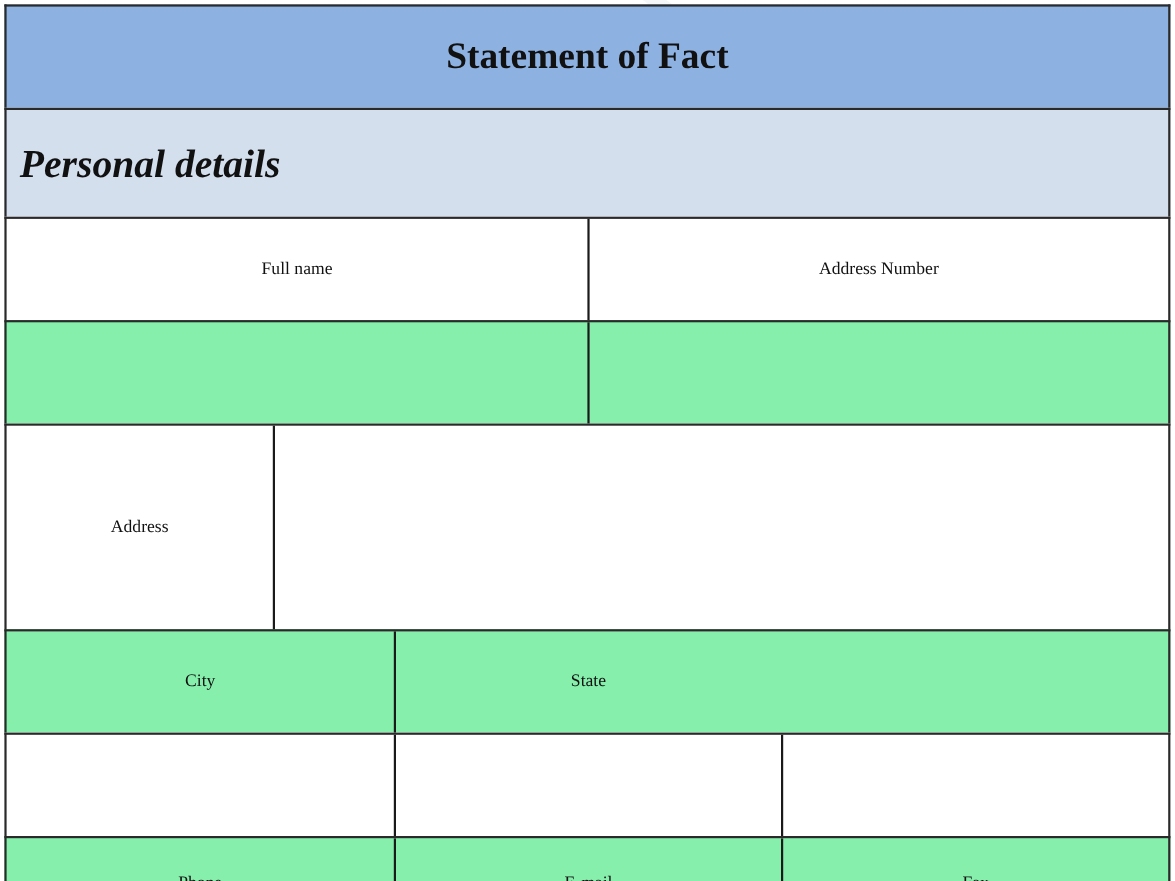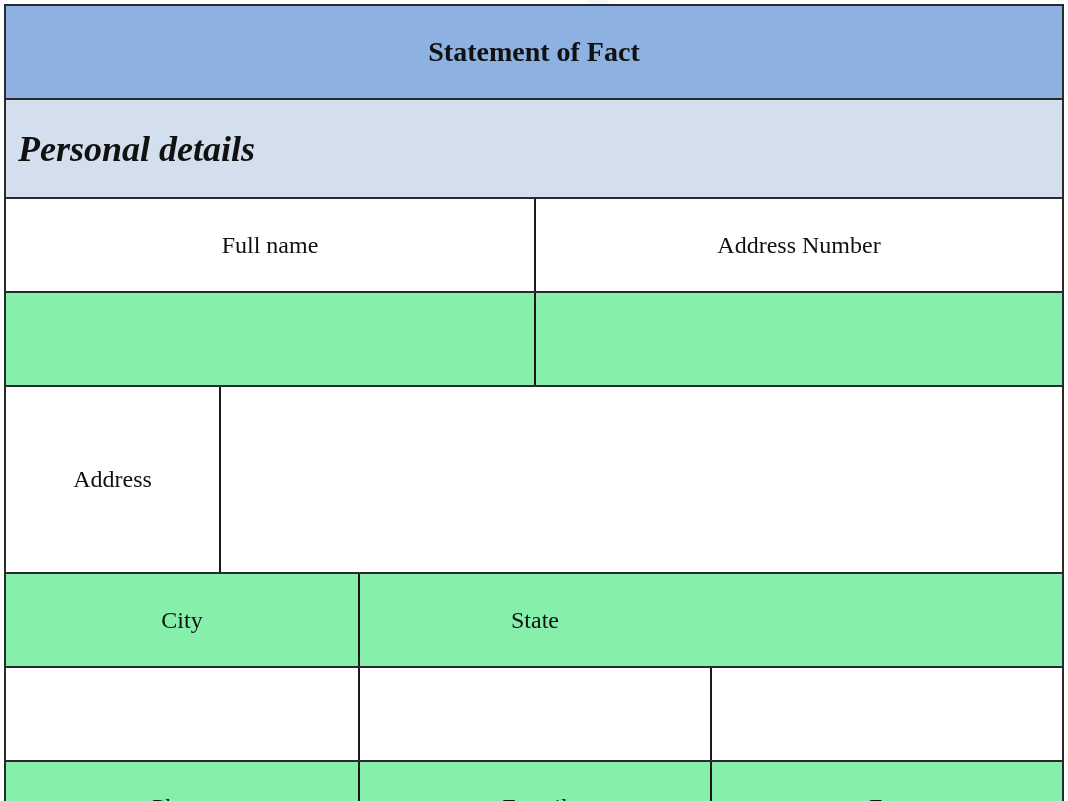--- a/index.html
+++ b/index.html
@@ -1,22 +1,22 @@
 <!DOCTYPE html>
 <html><head>
 <meta charset="utf-8">
 <style>
   html, body { margin:0; padding:0; background:#ffffff; }
   body { width:1068px; height:801px; overflow:hidden; position:relative; font-family:"Liberation Serif", serif; color:#111; }
   .form { position:absolute; left:4px; top:4px; width:1060px; }
   .row { display:flex; border-left:2px solid #2a2a2a; border-right:2px solid #2a2a2a; border-top:2px solid #2a2a2a; box-sizing:border-box; }
-  .cell { box-sizing:border-box; display:flex; align-items:center; justify-content:center; font-size:24px; }
+  .cell { box-sizing:border-box; display:flex; align-items:center; justify-content:center; font-size:16px; }
   .cell + .cell { border-left:2px solid #1a1a1a; }
   .title-row { height:94px; background:#8db1e1; }
-  .title-row .cell { width:100%; font-weight:bold; font-size:28px; }
+  .title-row .cell { width:100%; font-weight:bold; font-size:34px; }
   .section-row { height:99px; background:#d4dfee; }
   .section-row .cell { width:100%; justify-content:flex-start; padding-left:12px; font-weight:bold; font-style:italic; font-size:36px; }
   .blue { background:#86efac; }
   .white { background:#ffffff; }
   .h94 { height:94px; }
   .h187 { height:187px; }
   .half { width:50%; }
   .third { width:33.333%; }
   .clipped { height:60px; overflow:hidden; align-items:flex-start; }
   .clipped .cell { align-items:flex-start; padding-top:32px; height:60px; }
@@ -38,21 +38,21 @@
   <div class="row h94 white">
     <div class="cell half">Full name</div>
     <div class="cell half">Address Number</div>
   </div>
   <div class="row h94 blue">
     <div class="cell half"></div>
     <div class="cell half"></div>
   </div>
 
   <div class="row h187 white">
-    <div class="cell" style="width:213px">Address</div>
+    <div class="cell" style="width:242px">Address</div>
     <div class="cell" style="flex:1"></div>
   </div>
 
   <div class="row h94 blue">
     <div class="cell third">City</div>
     <div class="cell third">State</div>
   </div>
   <div class="row h94 white">
     <div class="cell third"></div>
     <div class="cell third"></div>

